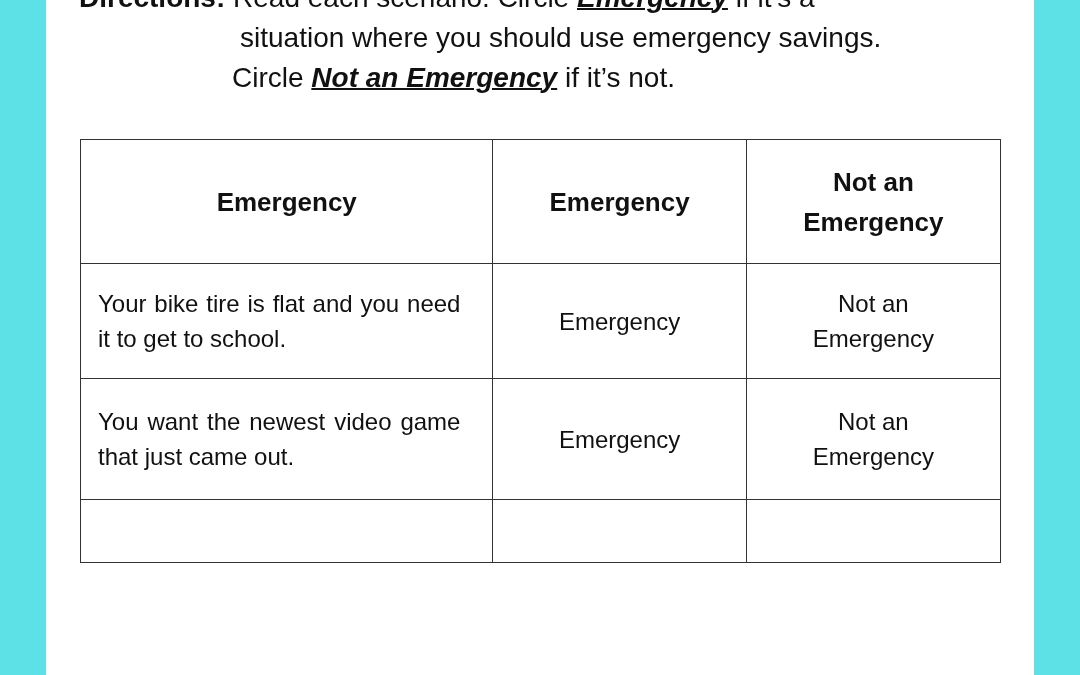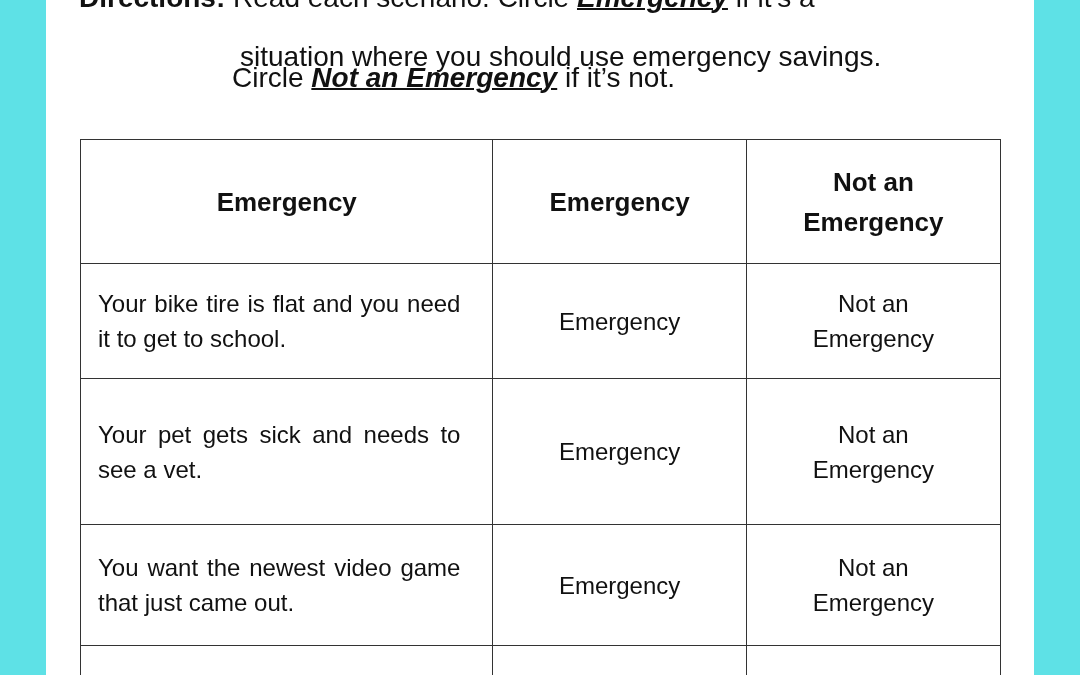--- a/index.html
+++ b/index.html
@@ -14,21 +14,21 @@
     background:#ffffff;
   }
   .directions {
     position:absolute; left:0; top:-22px; width:988px;
     font-size:28px; line-height:40px; color:#111;
   }
   .dir-line { position:absolute; white-space:nowrap; }
   .dir-line b { font-weight:700; }
   .dir-line .em { font-weight:700; font-style:italic; text-decoration:underline; text-decoration-thickness:2px; }
   .l1 { left:33px; top:0; }
-  .l2 { left:194px; top:40px;margin-top:19px; }
+  .l2 { left:194px; top:40px; }
   .l3 { left:186px; top:80px;text-align:center; }
 
   table.ws {
     position:absolute; left:34px; top:139px;
     border-collapse:collapse; table-layout:fixed;
     width:921px;
   }
   table.ws td, table.ws th {
     border:1.5px solid #333;
     color:#111;
@@ -69,25 +69,20 @@
         <tr>
       <th>Emergency</th>
       <th>Emergency</th>
       <th><span style="display:inline-block;width:180px;">Not an Emergency</span></th>
     </tr>
     <tr class="r1">
       <td class="sit">Your bike tire is flat and you need it to get to school.</td>
       <td class="opt">Emergency</td>
       <td class="opt"><span style="display:inline-block;width:160px;">Not an Emergency</span></td>
     </tr>
-    <tr class="r2">
-      <td class="sit">Your pet gets sick and needs to see a vet.</td>
-      <td class="opt">Emergency</td>
-      <td class="opt"><span style="display:inline-block;width:160px;">Not an Emergency</span></td>
-    </tr>
     <tr class="r3">
       <td class="sit">You want the newest video game that just came out.</td>
       <td class="opt">Emergency</td>
       <td class="opt"><span style="display:inline-block;width:160px;">Not an Emergency</span></td>
     </tr>
     <tr class="r4">
       <td class="sit"></td>
       <td class="opt"></td>
       <td class="opt"></td>
     </tr>

